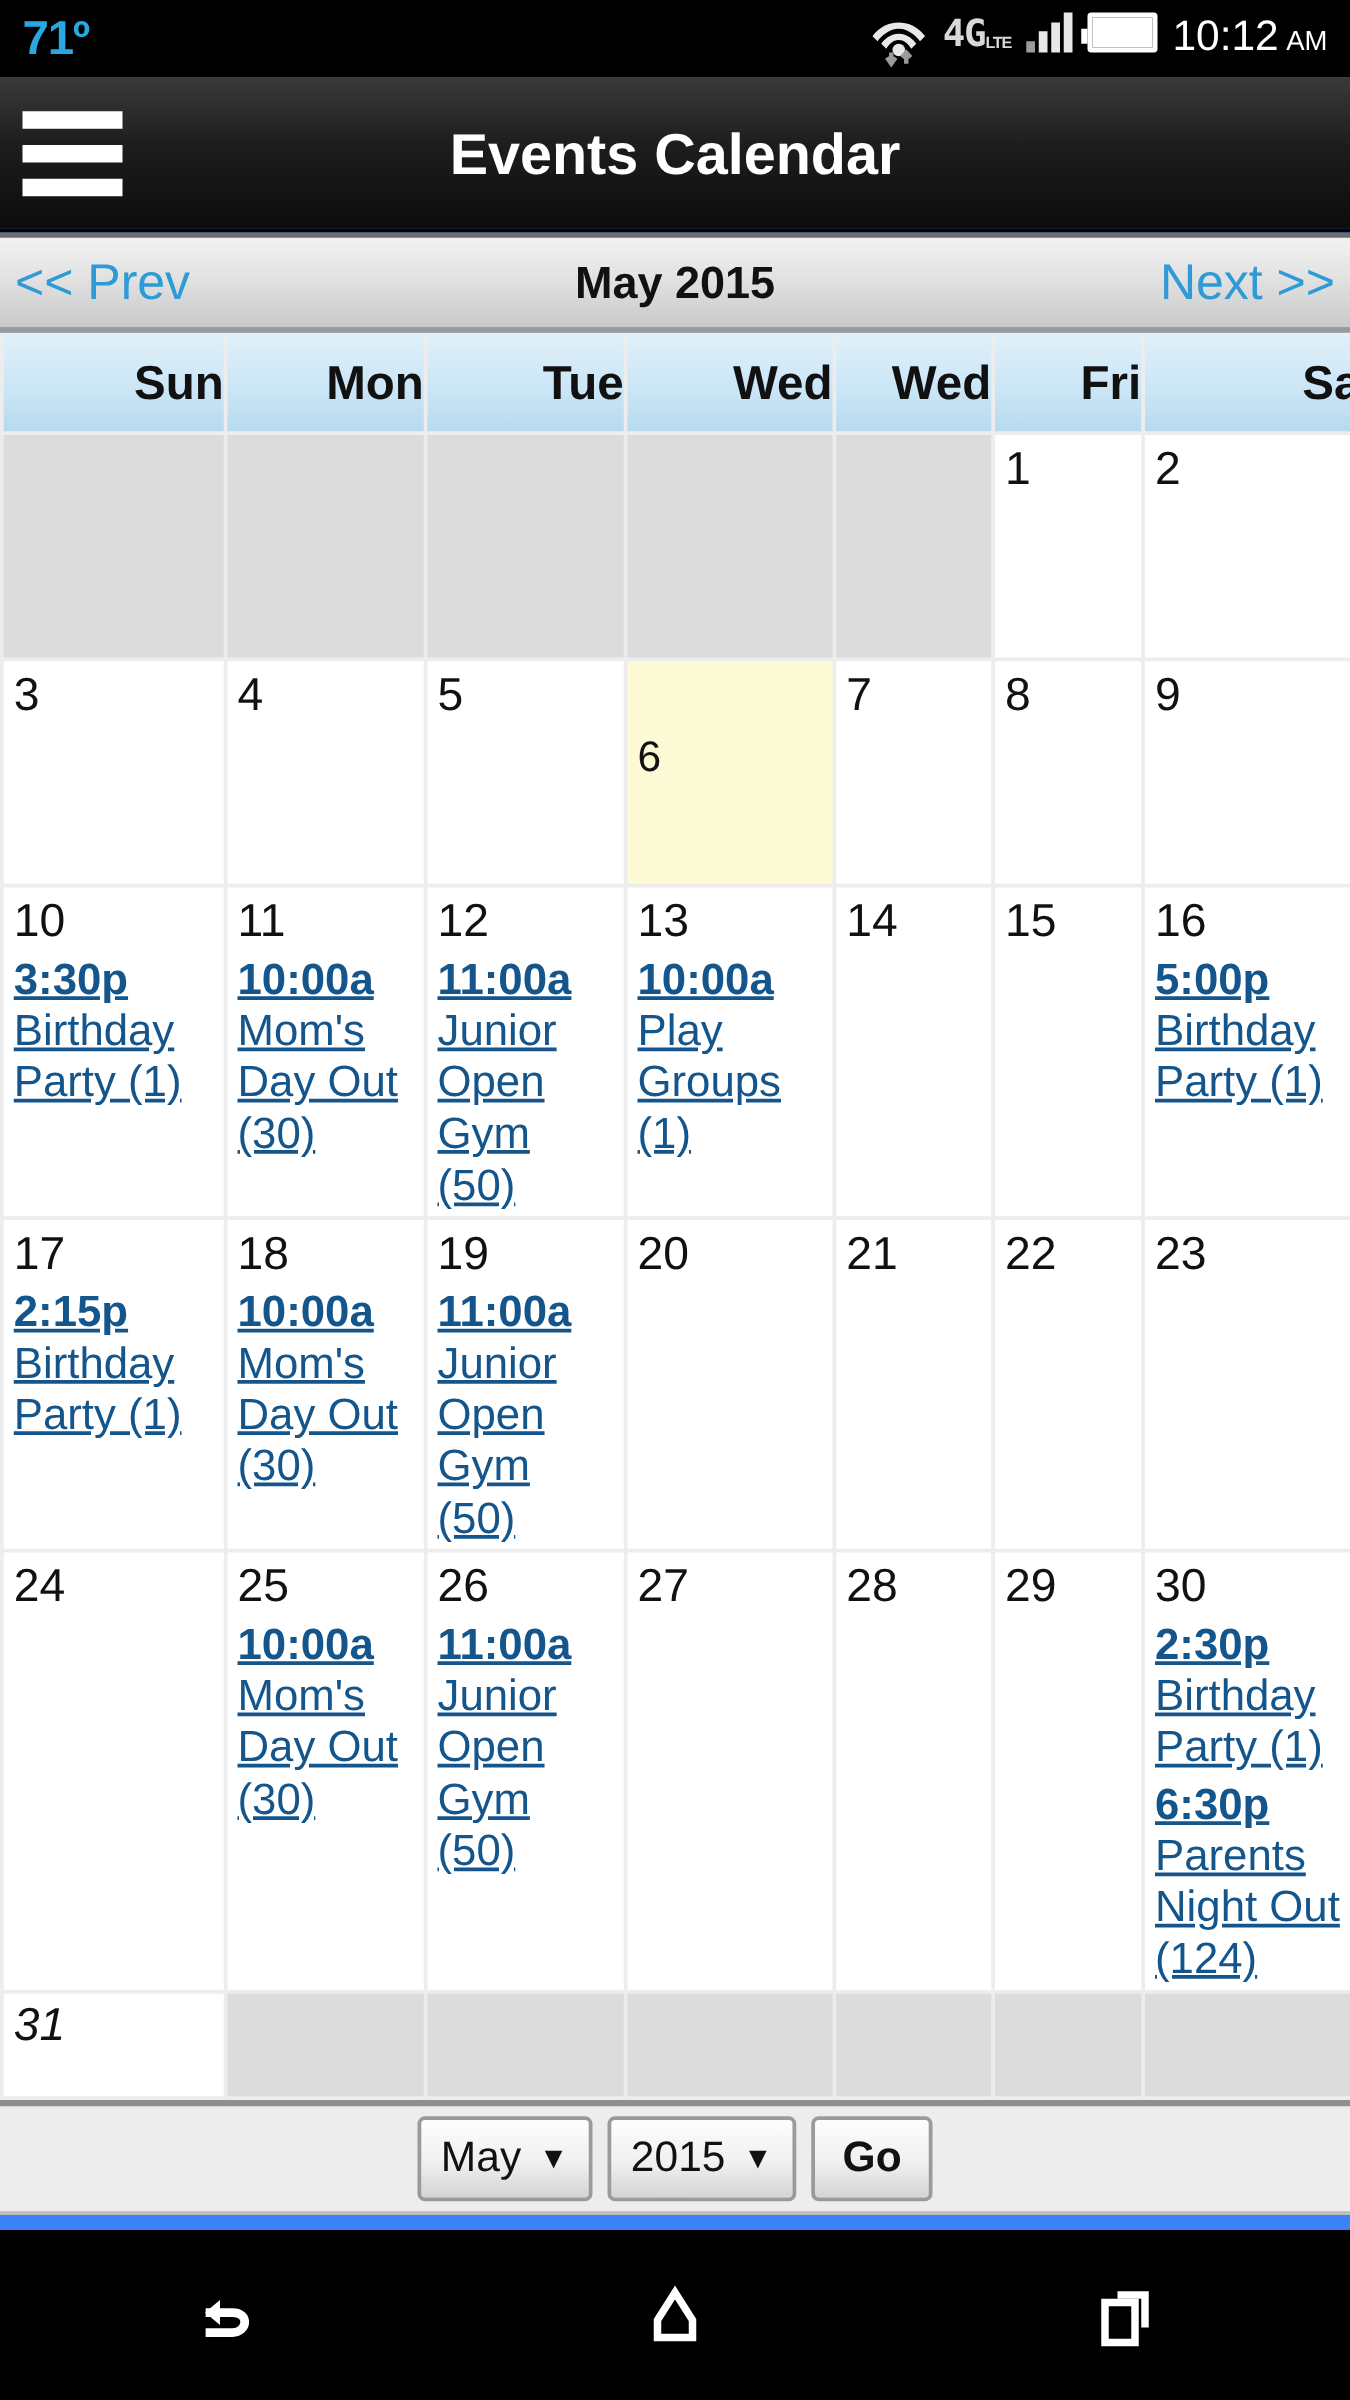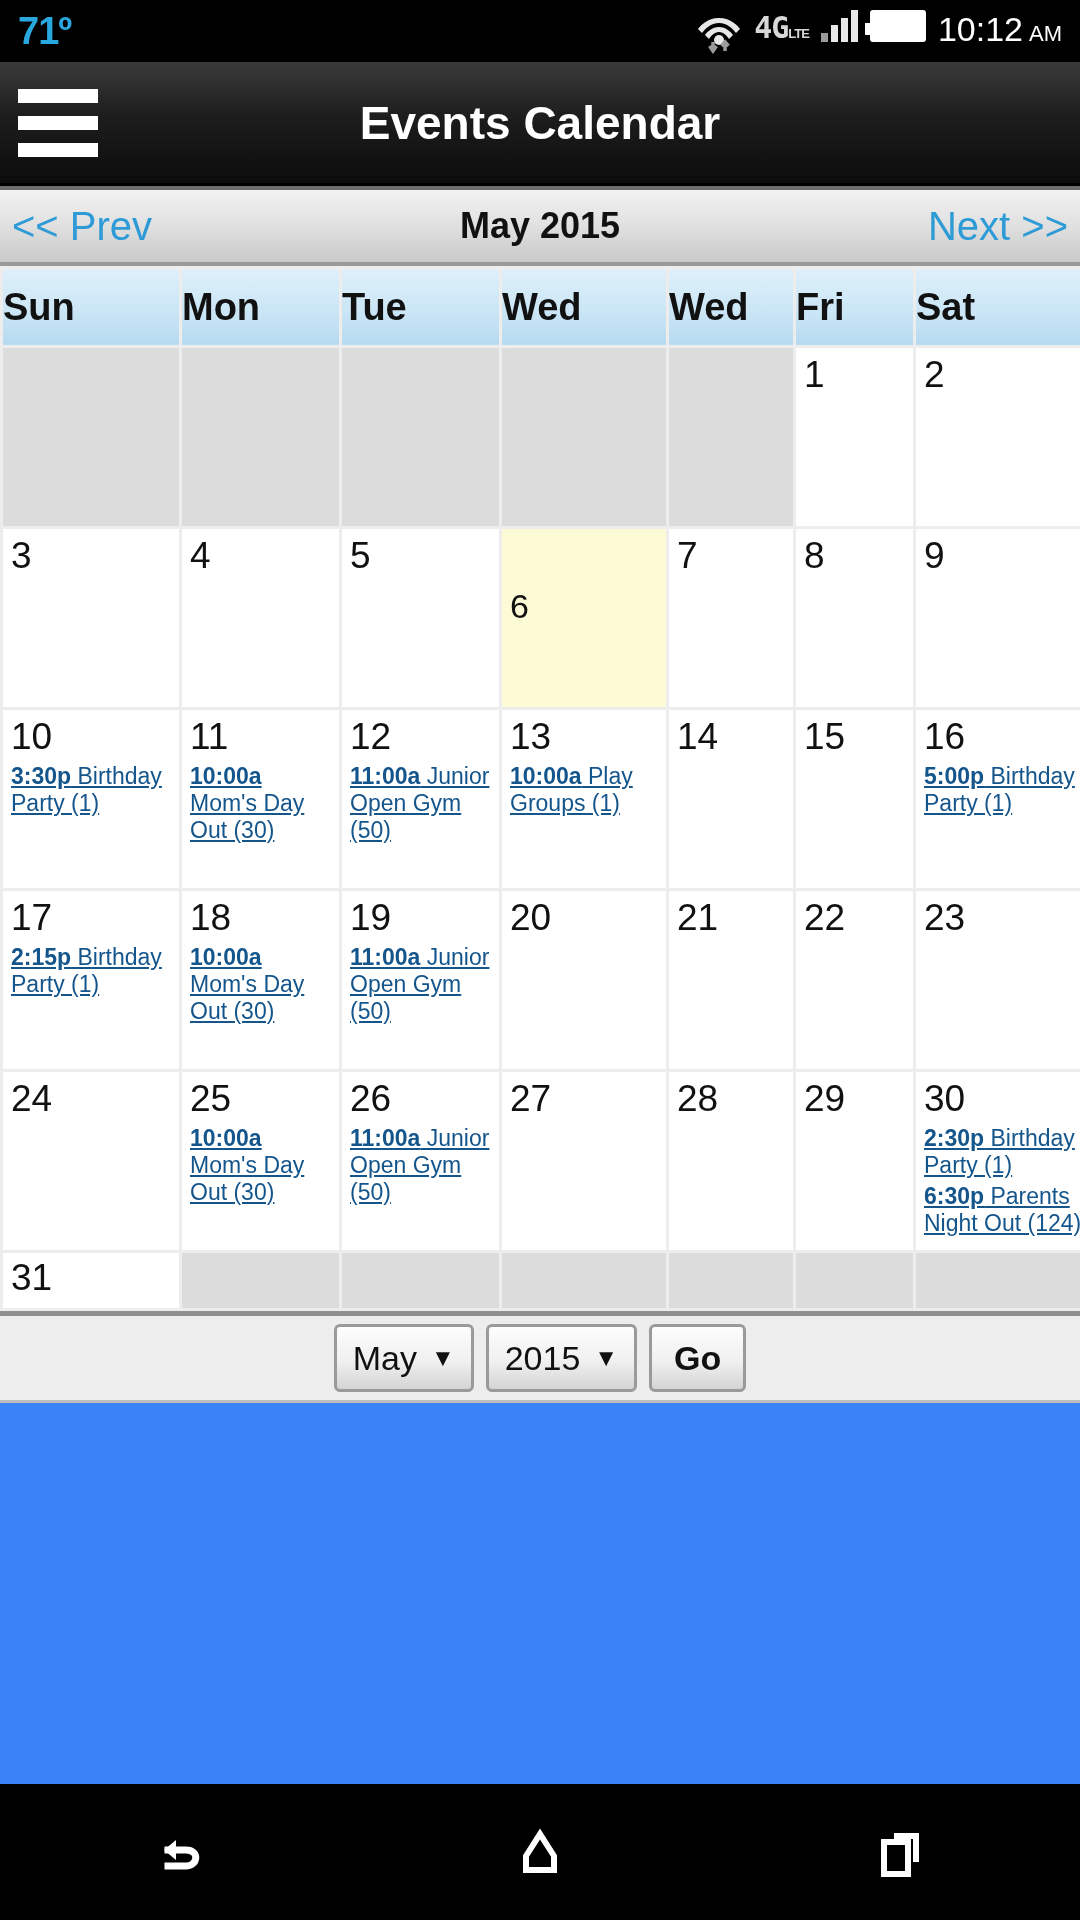--- a/index.html
+++ b/index.html
@@ -54,38 +54,38 @@
   .nav-prev, .nav-next { color:#2e9bd6; font-size:40px; }
   .nav-next { margin-left:auto; }
   .month-label { position:absolute; left:0; right:0; text-align:center;
     font-size:36px; font-weight:bold; color:#111; pointer-events:none; }
 
   
   .cal { width:1080px; border-collapse:separate; border-spacing:3px 3px;
     background:#ededed; table-layout:fixed; }
   .cal th {
     background:linear-gradient(to bottom,#dff0fa 0%,#cbe6f6 55%,#b6daf0 100%);
-    font-size:38px; font-weight:bold; color:#111; height:76px; text-align:left;
+    font-size:38px; font-weight:bold; color:#111; height:76px; text-align:right;
   }
   .cal td {
     background:#fff; vertical-align:top; height:178px; padding:6px 8px 4px 8px;
     font-size:37px; color:#111; line-height:1.05; overflow:hidden;
   }
   .cal td.blank { background:#dcdcdc; }
   .cal td.today { background:#fcfbd6; }
   .cal td.today .daynum { display:block; margin-top:52px; font-size:34px; }
   .daynum { display:block; font-size:37px; color:#111; line-height:1.15; }
   .ev { display:block; margin-top:4px; color:#14558c; text-decoration:underline;
-    font-size:23px; line-height:1.18; word-wrap:break-word; }
+    font-size:35px; line-height:1.18; word-wrap:break-word; }
   .ev b { font-weight:bold; }
   
   col.c0{width:176px} col.c1{width:157px} col.c2{width:157px}
   col.c3{width:164px} col.c4{width:124px} col.c5{width:117px} col.c6{width:185px}
 
-  .row-short td { height:55px; padding-top:4px; }
+  .row-short td { height:82px; padding-top:4px;font-style:italic; }
   .row-short td .daynum { font-size:37px; }
 
   
   .calfooter {
     background:#ededed; border-top:5px solid #8f8f8f;
     height:92px; display:flex; align-items:center; justify-content:center; gap:12px;
     border-bottom:3px solid #bdbdbd;
   }
   .sel, .gobtn {
     background:linear-gradient(to bottom,#fdfdfd 0%,#f0f0f0 55%,#d4d4d4 100%);

